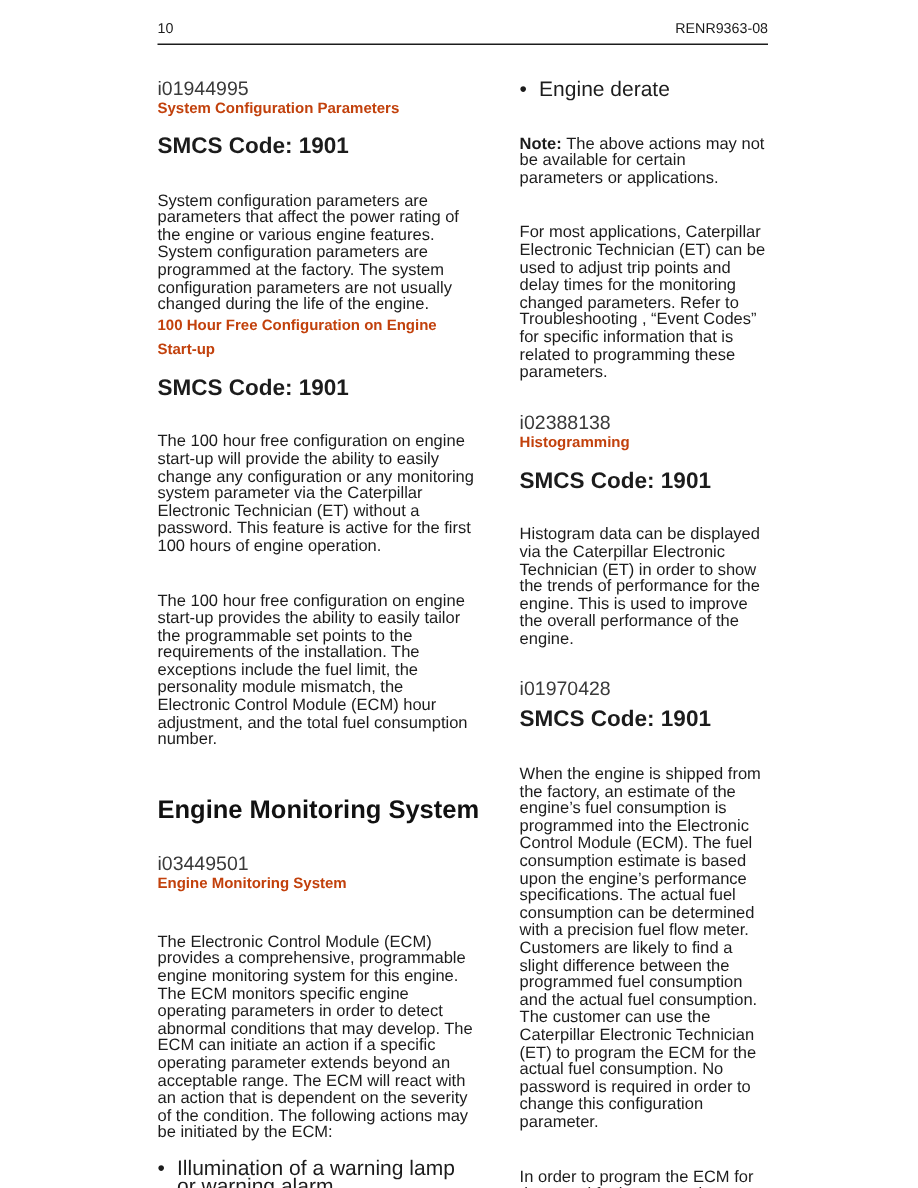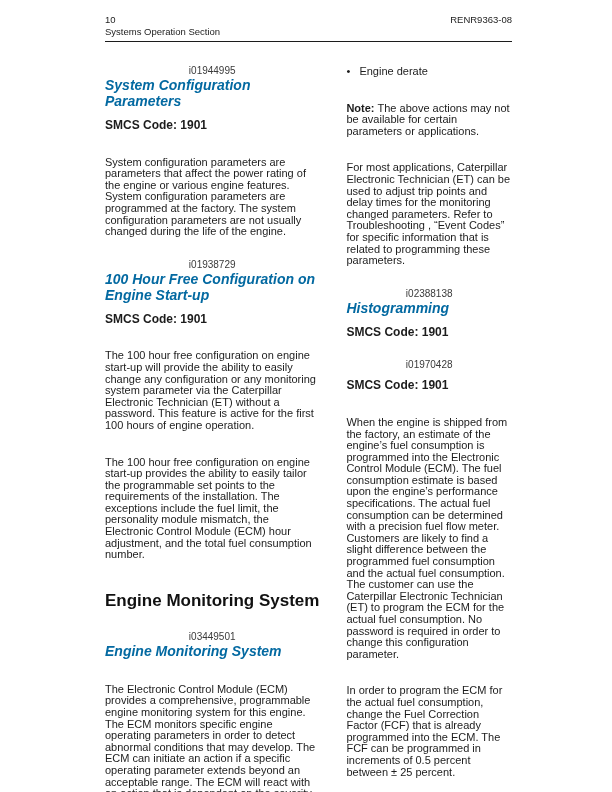--- a/index.html
+++ b/index.html
@@ -22,91 +22,88 @@
     font-size: 9.5px;
     line-height: 11px;
   }
   .section-title { font-size: 9.5px; line-height: 11px; margin-top: 1px; }
   .header-rule { border: 0; border-top: 1px solid #1c1c1c; margin-top: 4px; }
 
   .columns { display: flex; gap: 27px; margin-top: 24px; }
   .col { width: 240px; }
 
   .pub-id {
-    font-size: 10px;
+    font-size: 13px;
     color: #3a3a3a;
-    text-align: center;
+    text-align: left;
     margin-top: 22px;
     margin-bottom: 2px;
     line-height: 9px;
   }
   .pub-id.first { margin-top: 0; }
 
   .section-heading {
-    font-size: 14px;
+    font-size: 10px;
     font-weight: bold;
     line-height: 16px;
-    color: #0369a1;
-    font-style: italic;
+    color: #c2410c;
   }
   .big-heading {
     font-size: 17px;
     font-weight: bold;
     line-height: 19px;
     margin-top: 30px;
     white-space: nowrap;
     color: #111;
   }
   .smcs {
-    font-size: 12px;
+    font-size: 15px;
     font-weight: bold;
     margin-top: 11px;
     line-height: 11.6px;
   }
   .body-p {
     font-size: 11px;
     line-height: 11.6px;
     margin-top: 25px;
   }
   .note-label { font-weight: bold; margin-right: 3px; }
 
   .bullet {
     display: flex;
-    font-size: 11px;
+    font-size: 14px;
     line-height: 11.6px;
     margin-top: 11px;
   }
   .bullet .marker {
     flex: 0 0 13px;
   }
   .bullet .marker::before { content: "\2022"; }
 </style>
 </head>
 <body>
 
 <div class="page">
 
   <div class="page-header">
     <div class="header-row">
       <span>10</span>
       <span>RENR9363-08</span>
     </div>
-    <div class="section-title">Systems Operation Section</div>
     <hr class="header-rule">
   </div>
 
   <div class="columns">
 
     <div class="col">
       <div class="pub-id first">i01944995</div>
       <div class="section-heading">System Configuration Parameters</div>
       <div class="smcs">SMCS Code: 1901</div>
       <p class="body-p">System configuration parameters are parameters that affect the power rating of the engine or various engine features. System configuration parameters are programmed at the factory. The system configuration parameters are not usually changed during the life of the engine.</p>
 
-      <div class="pub-id">i01938729</div>
       <div class="section-heading">100 Hour Free Configuration on Engine Start-up</div>
       <div class="smcs">SMCS Code: 1901</div>
       <p class="body-p">The 100 hour free configuration on engine start-up will provide the ability to easily change any configuration or any monitoring system parameter via the Caterpillar Electronic Technician (ET) without a password. This feature is active for the first 100 hours of engine operation.</p>
       <p class="body-p">The 100 hour free configuration on engine start-up provides the ability to easily tailor the programmable set points to the requirements of the installation. The exceptions include the fuel limit, the personality module mismatch, the Electronic Control Module (ECM) hour adjustment, and the total fuel consumption number.</p>
 
       <div class="big-heading">Engine Monitoring System</div>
 
       <div class="pub-id">i03449501</div>
       <div class="section-heading">Engine Monitoring System</div>
       <p class="body-p">The Electronic Control Module (ECM) provides a comprehensive, programmable engine monitoring system for this engine. The ECM monitors specific engine operating parameters in order to detect abnormal conditions that may develop. The ECM can initiate an action if a specific operating parameter extends beyond an acceptable range. The ECM will react with an action that is dependent on the severity of the condition. The following actions may be initiated by the ECM:</p>
@@ -125,20 +122,21 @@
 
       <p class="body-p">
         <span class="note-label">Note:</span><span>The above actions may not be available for certain parameters or applications.</span>
       </p>
 
       <p class="body-p">For most applications, Caterpillar Electronic Technician (ET) can be used to adjust trip points and delay times for the monitoring changed parameters. Refer to Troubleshooting , “Event Codes” for specific information that is related to programming these parameters.</p>
 
       <div class="pub-id">i02388138</div>
       <div class="section-heading">Histogramming</div>
       <div class="smcs">SMCS Code: 1901</div>
+      <p class="body-p">Histogram data can be displayed via the Caterpillar Electronic Technician (ET) in order to show the trends of performance for the engine. This is used to improve the overall performance of the engine.</p>
 
       <div class="pub-id">i01970428</div>
       <div class="smcs">SMCS Code: 1901</div>
       <p class="body-p">When the engine is shipped from the factory, an estimate of the engine’s fuel consumption is programmed into the Electronic Control Module (ECM). The fuel consumption estimate is based upon the engine’s performance specifications. The actual fuel consumption can be determined with a precision fuel flow meter. Customers are likely to find a slight difference between the programmed fuel consumption and the actual fuel consumption. The customer can use the Caterpillar Electronic Technician (ET) to program the ECM for the actual fuel consumption. No password is required in order to change this configuration parameter.</p>
       <p class="body-p">In order to program the ECM for the actual fuel consumption, change the Fuel Correction Factor (FCF) that is already programmed into the ECM. The FCF can be programmed in increments of 0.5 percent between ± 25 percent.</p>
     </div>
 
   </div>
 </div>
 

